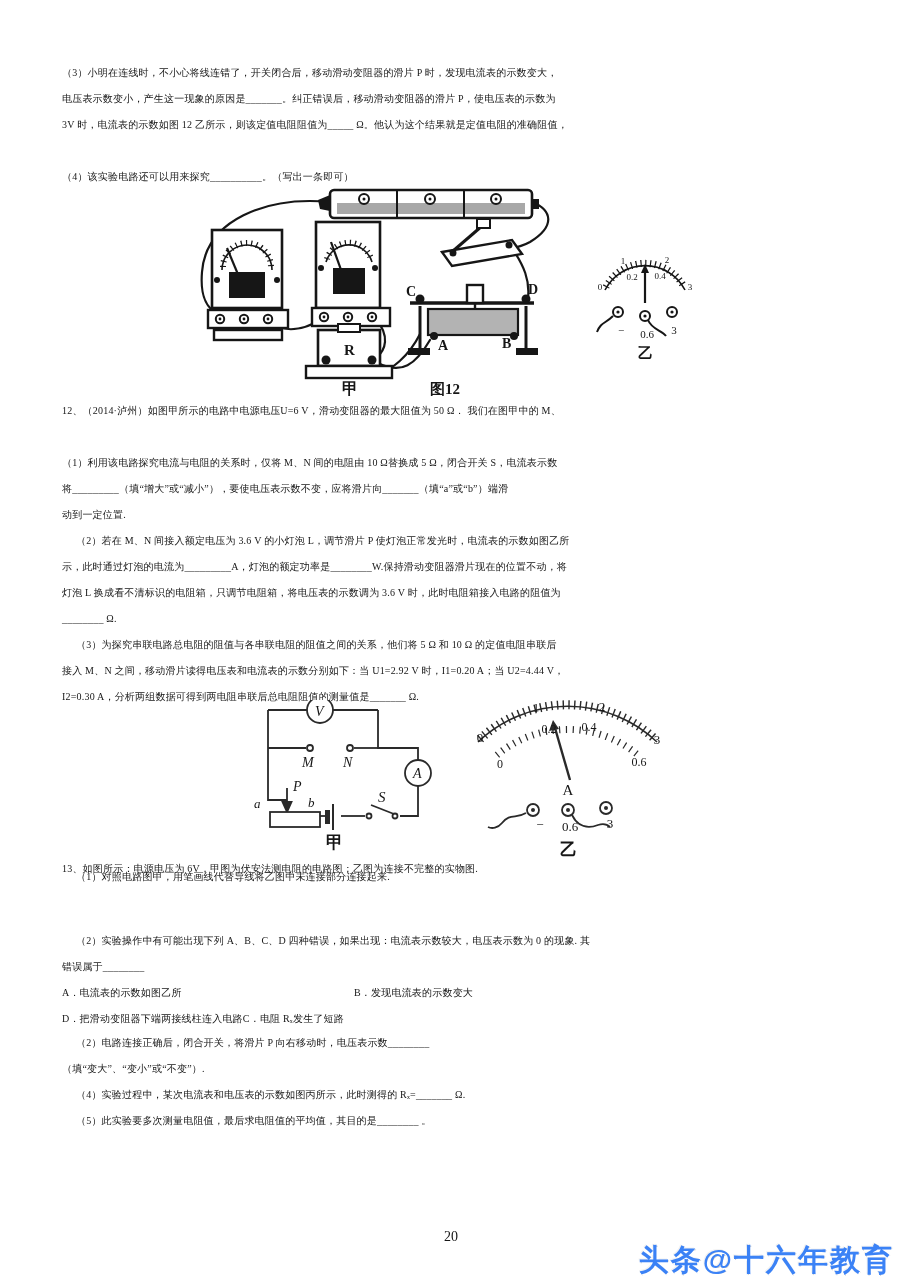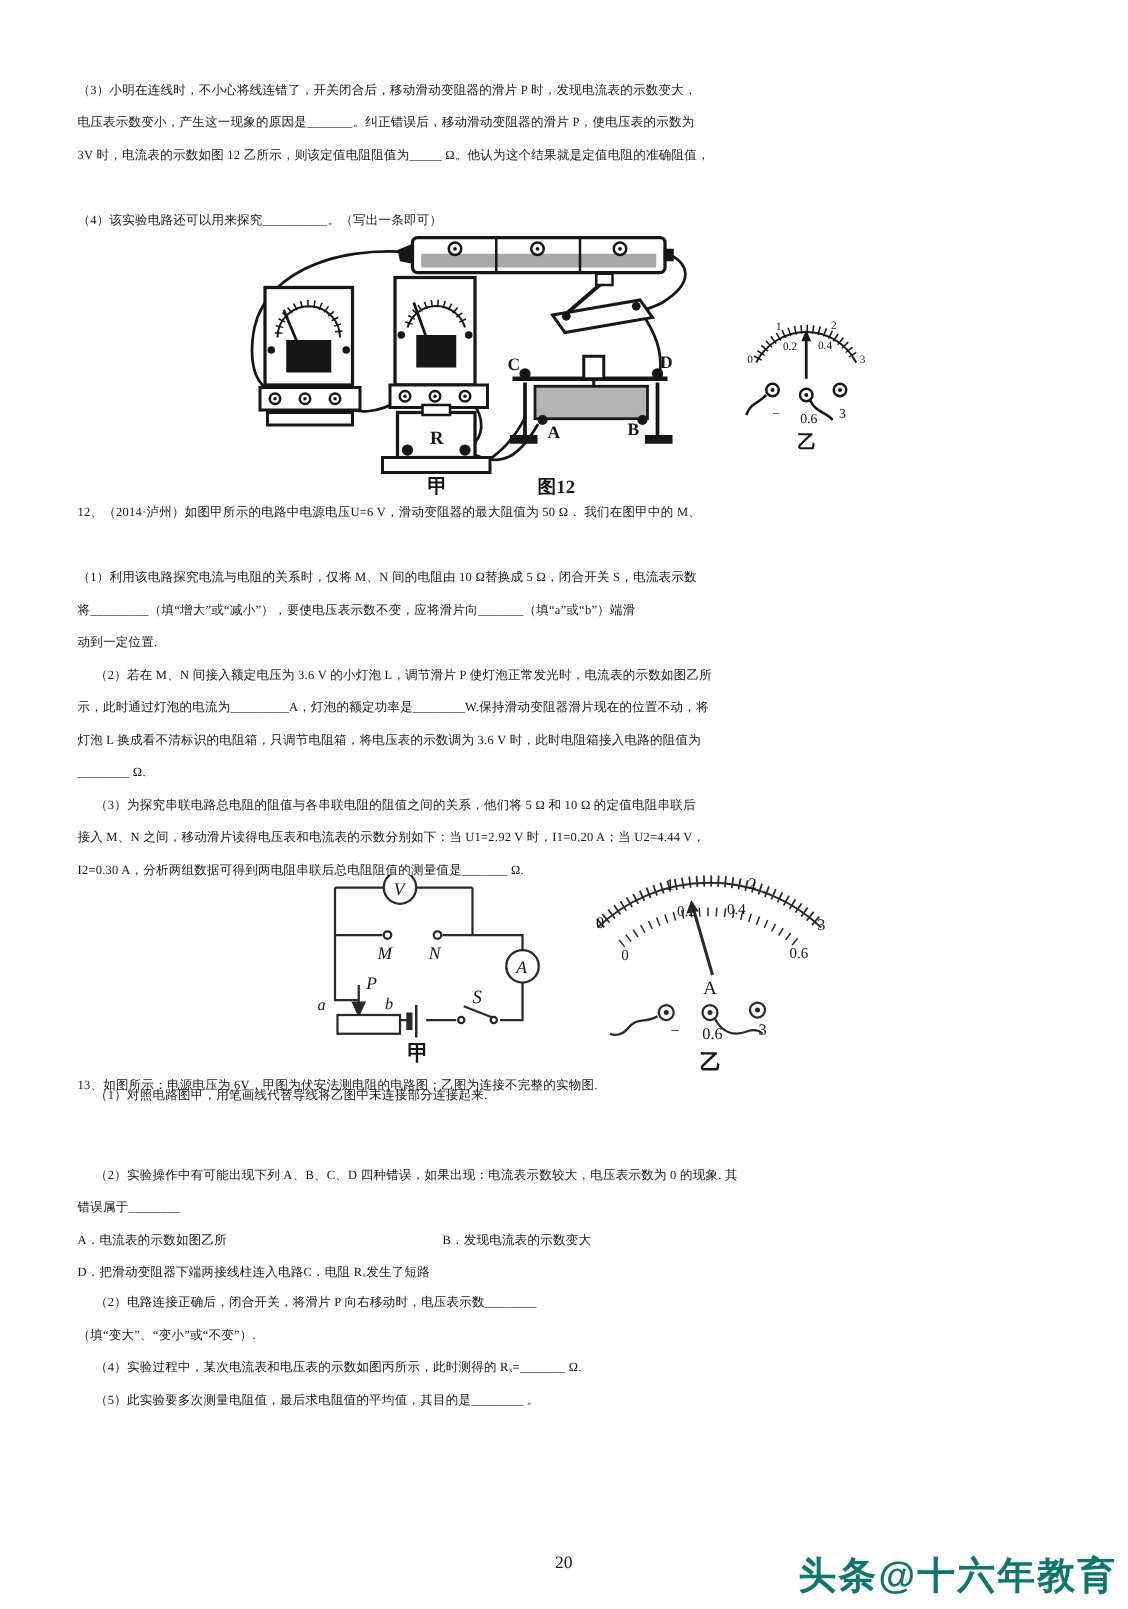--- a/index.html
+++ b/index.html
@@ -8,23 +8,23 @@
   .blk{position:absolute;left:62px;right:54px;}
   .line{white-space:nowrap;height:26px;line-height:26px;font-size:10px;letter-spacing:0.2px;}
   .ind{padding-left:14px;}
   .optrow{display:flex;}
   .optrow .c1{width:292px;}
   .optrow .c2{width:308px;}
   .figwrap{position:absolute;}
   svg{display:block;}
   svg text{font-family:"Liberation Serif","DejaVu Serif",serif;fill:#161616;}
   .pagenum{position:absolute;top:1228px;left:0;width:100%;text-align:center;
-           font-size:14px;line-height:18px;margin-top:14px;}
+           font-size:14px;line-height:18px;}
   .watermark{position:absolute;top:1240px;right:8px;font-family:"Liberation Sans","DejaVu Sans",sans-serif;
-             font-weight:bold;font-size:30px;letter-spacing:2px;color:#0f766e;
+             font-weight:bold;font-size:30px;letter-spacing:2px;color:#3b82f6;
              text-shadow:2px 2px 0 #ffffff,-1px -1px 0 #f2f2f2,1px 1px 0 #cfcfcf;}
 </style>
 </head>
 <body>
 
 <div id="page">
 
   <div class="blk" style="top:60px">
     <div class="line">（3）小明在连线时，不小心将线连错了，开关闭合后，移动滑动变阻器的滑片 P 时，发现电流表的示数变大，</div>
     <div class="line">电压表示数变小，产生这一现象的原因是_______。纠正错误后，移动滑动变阻器的滑片 P，使电压表的示数为</div>

